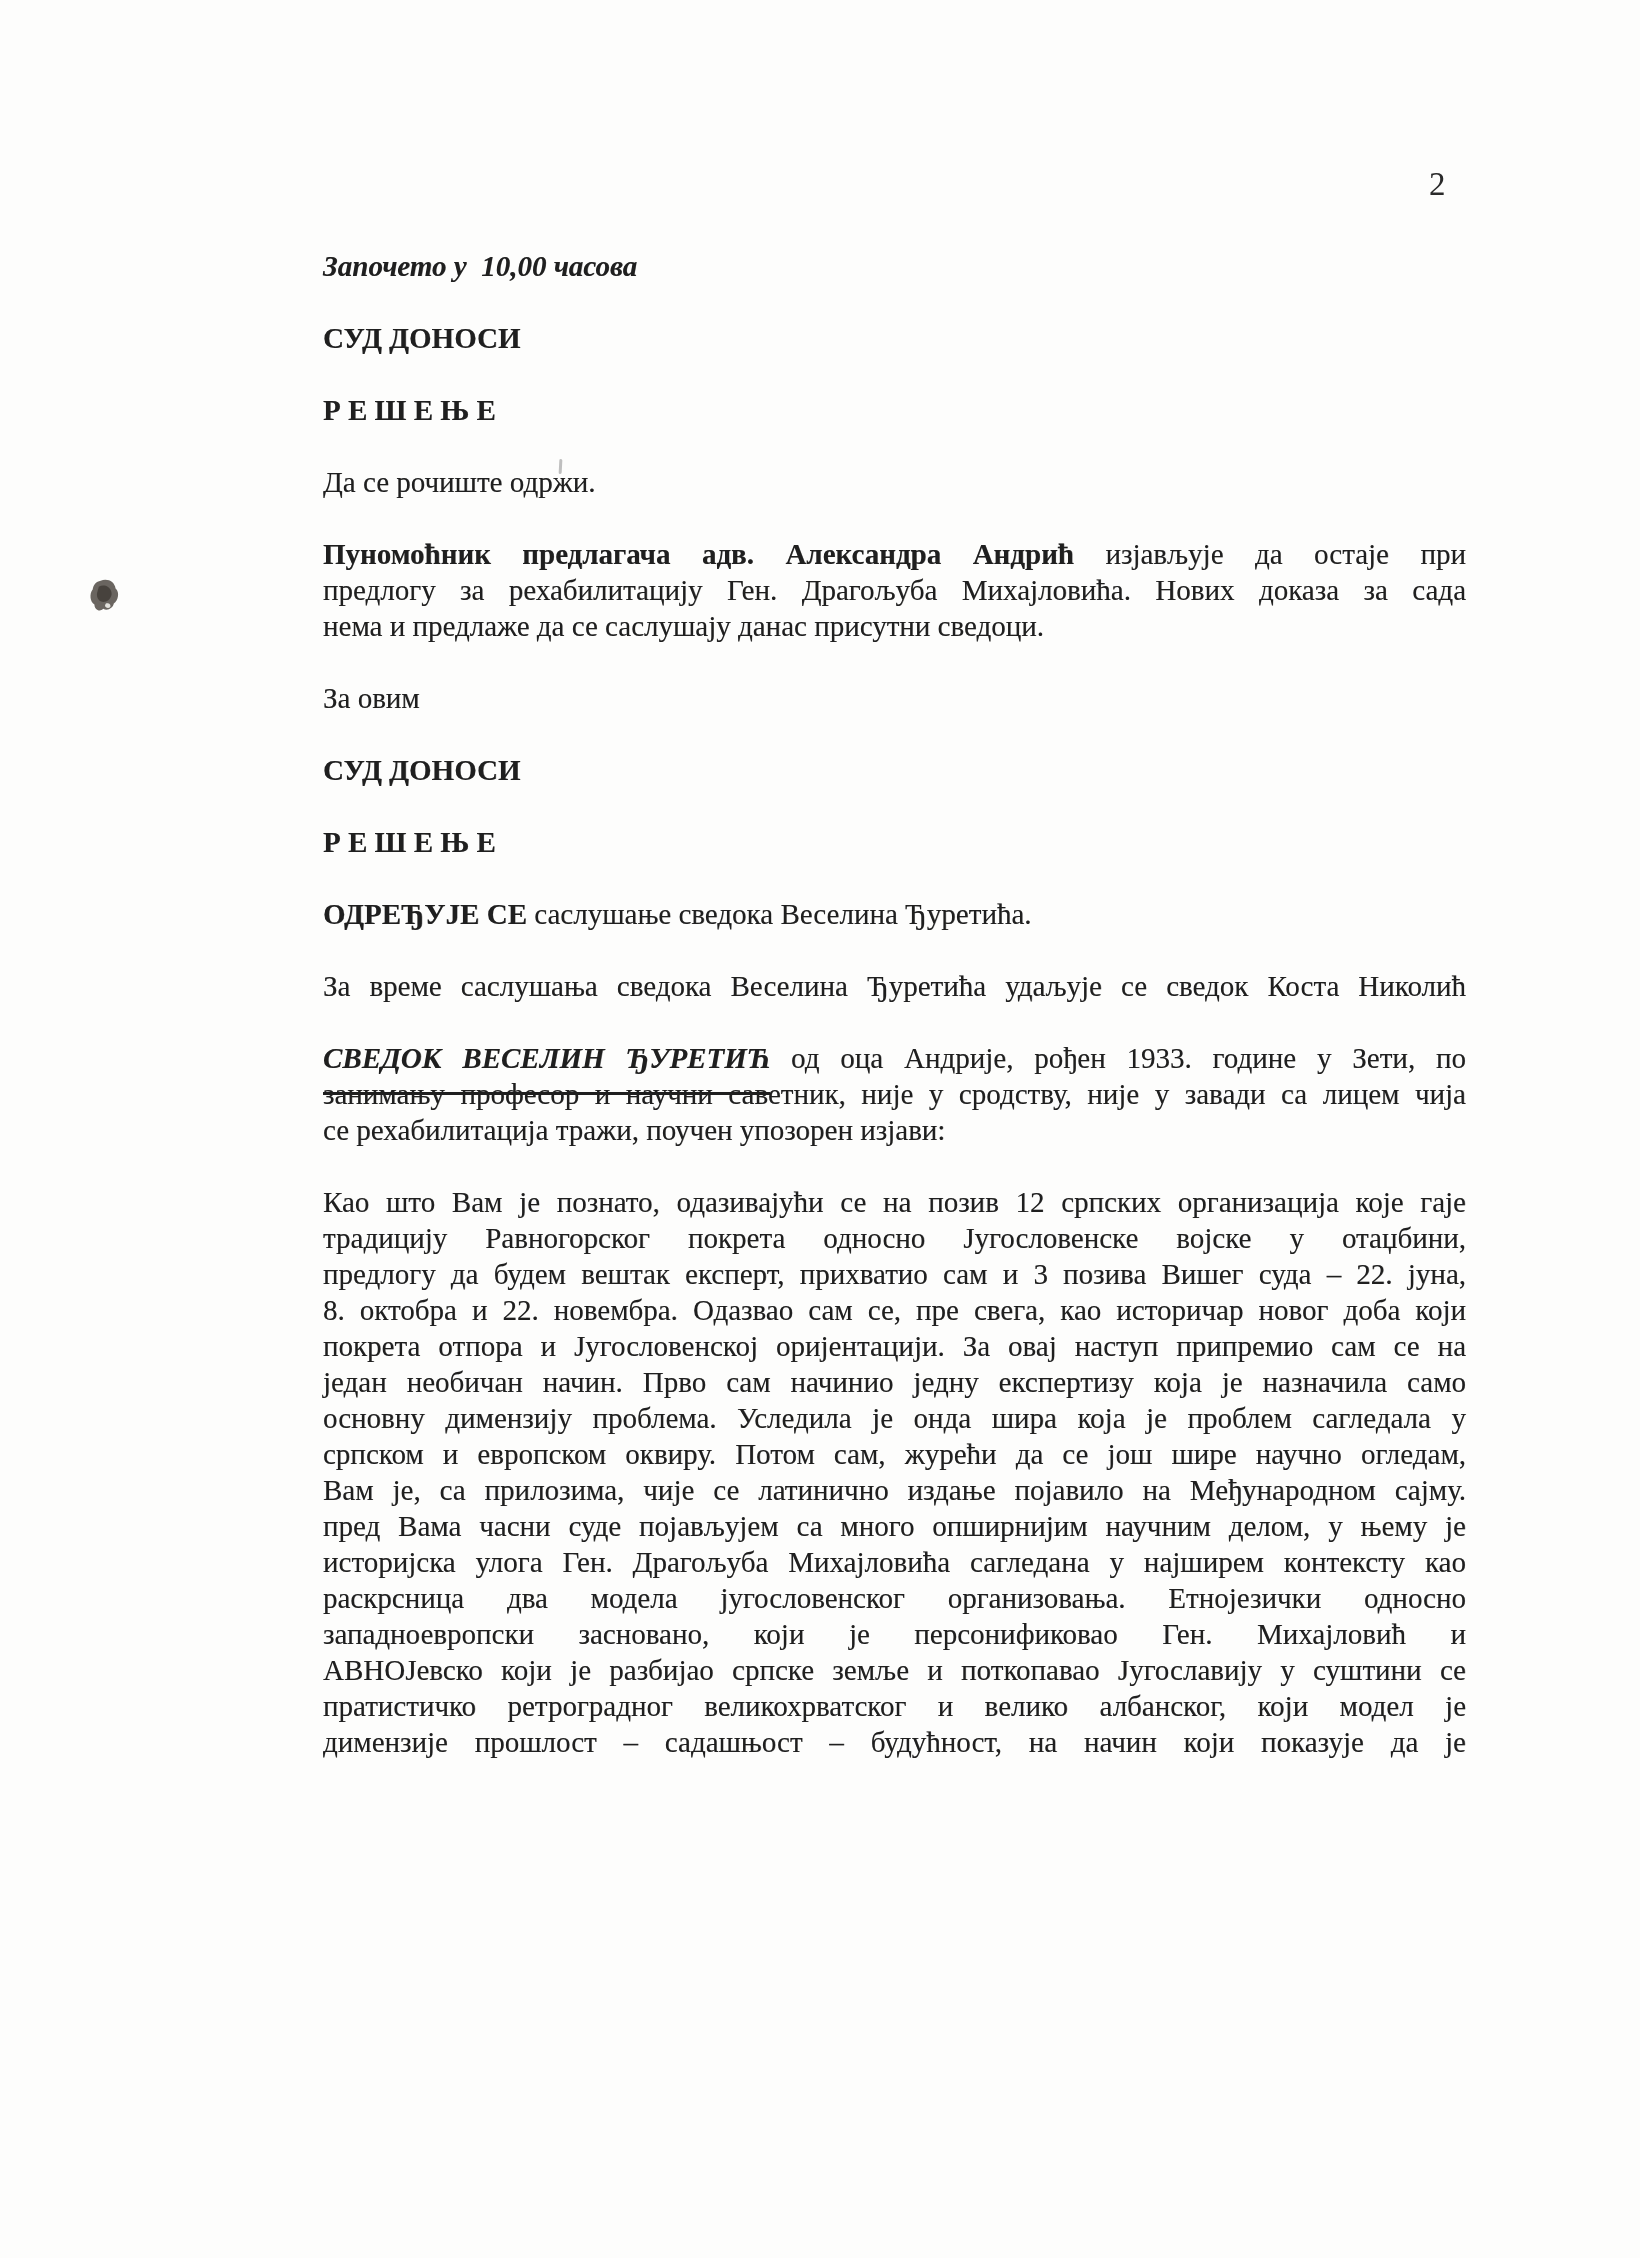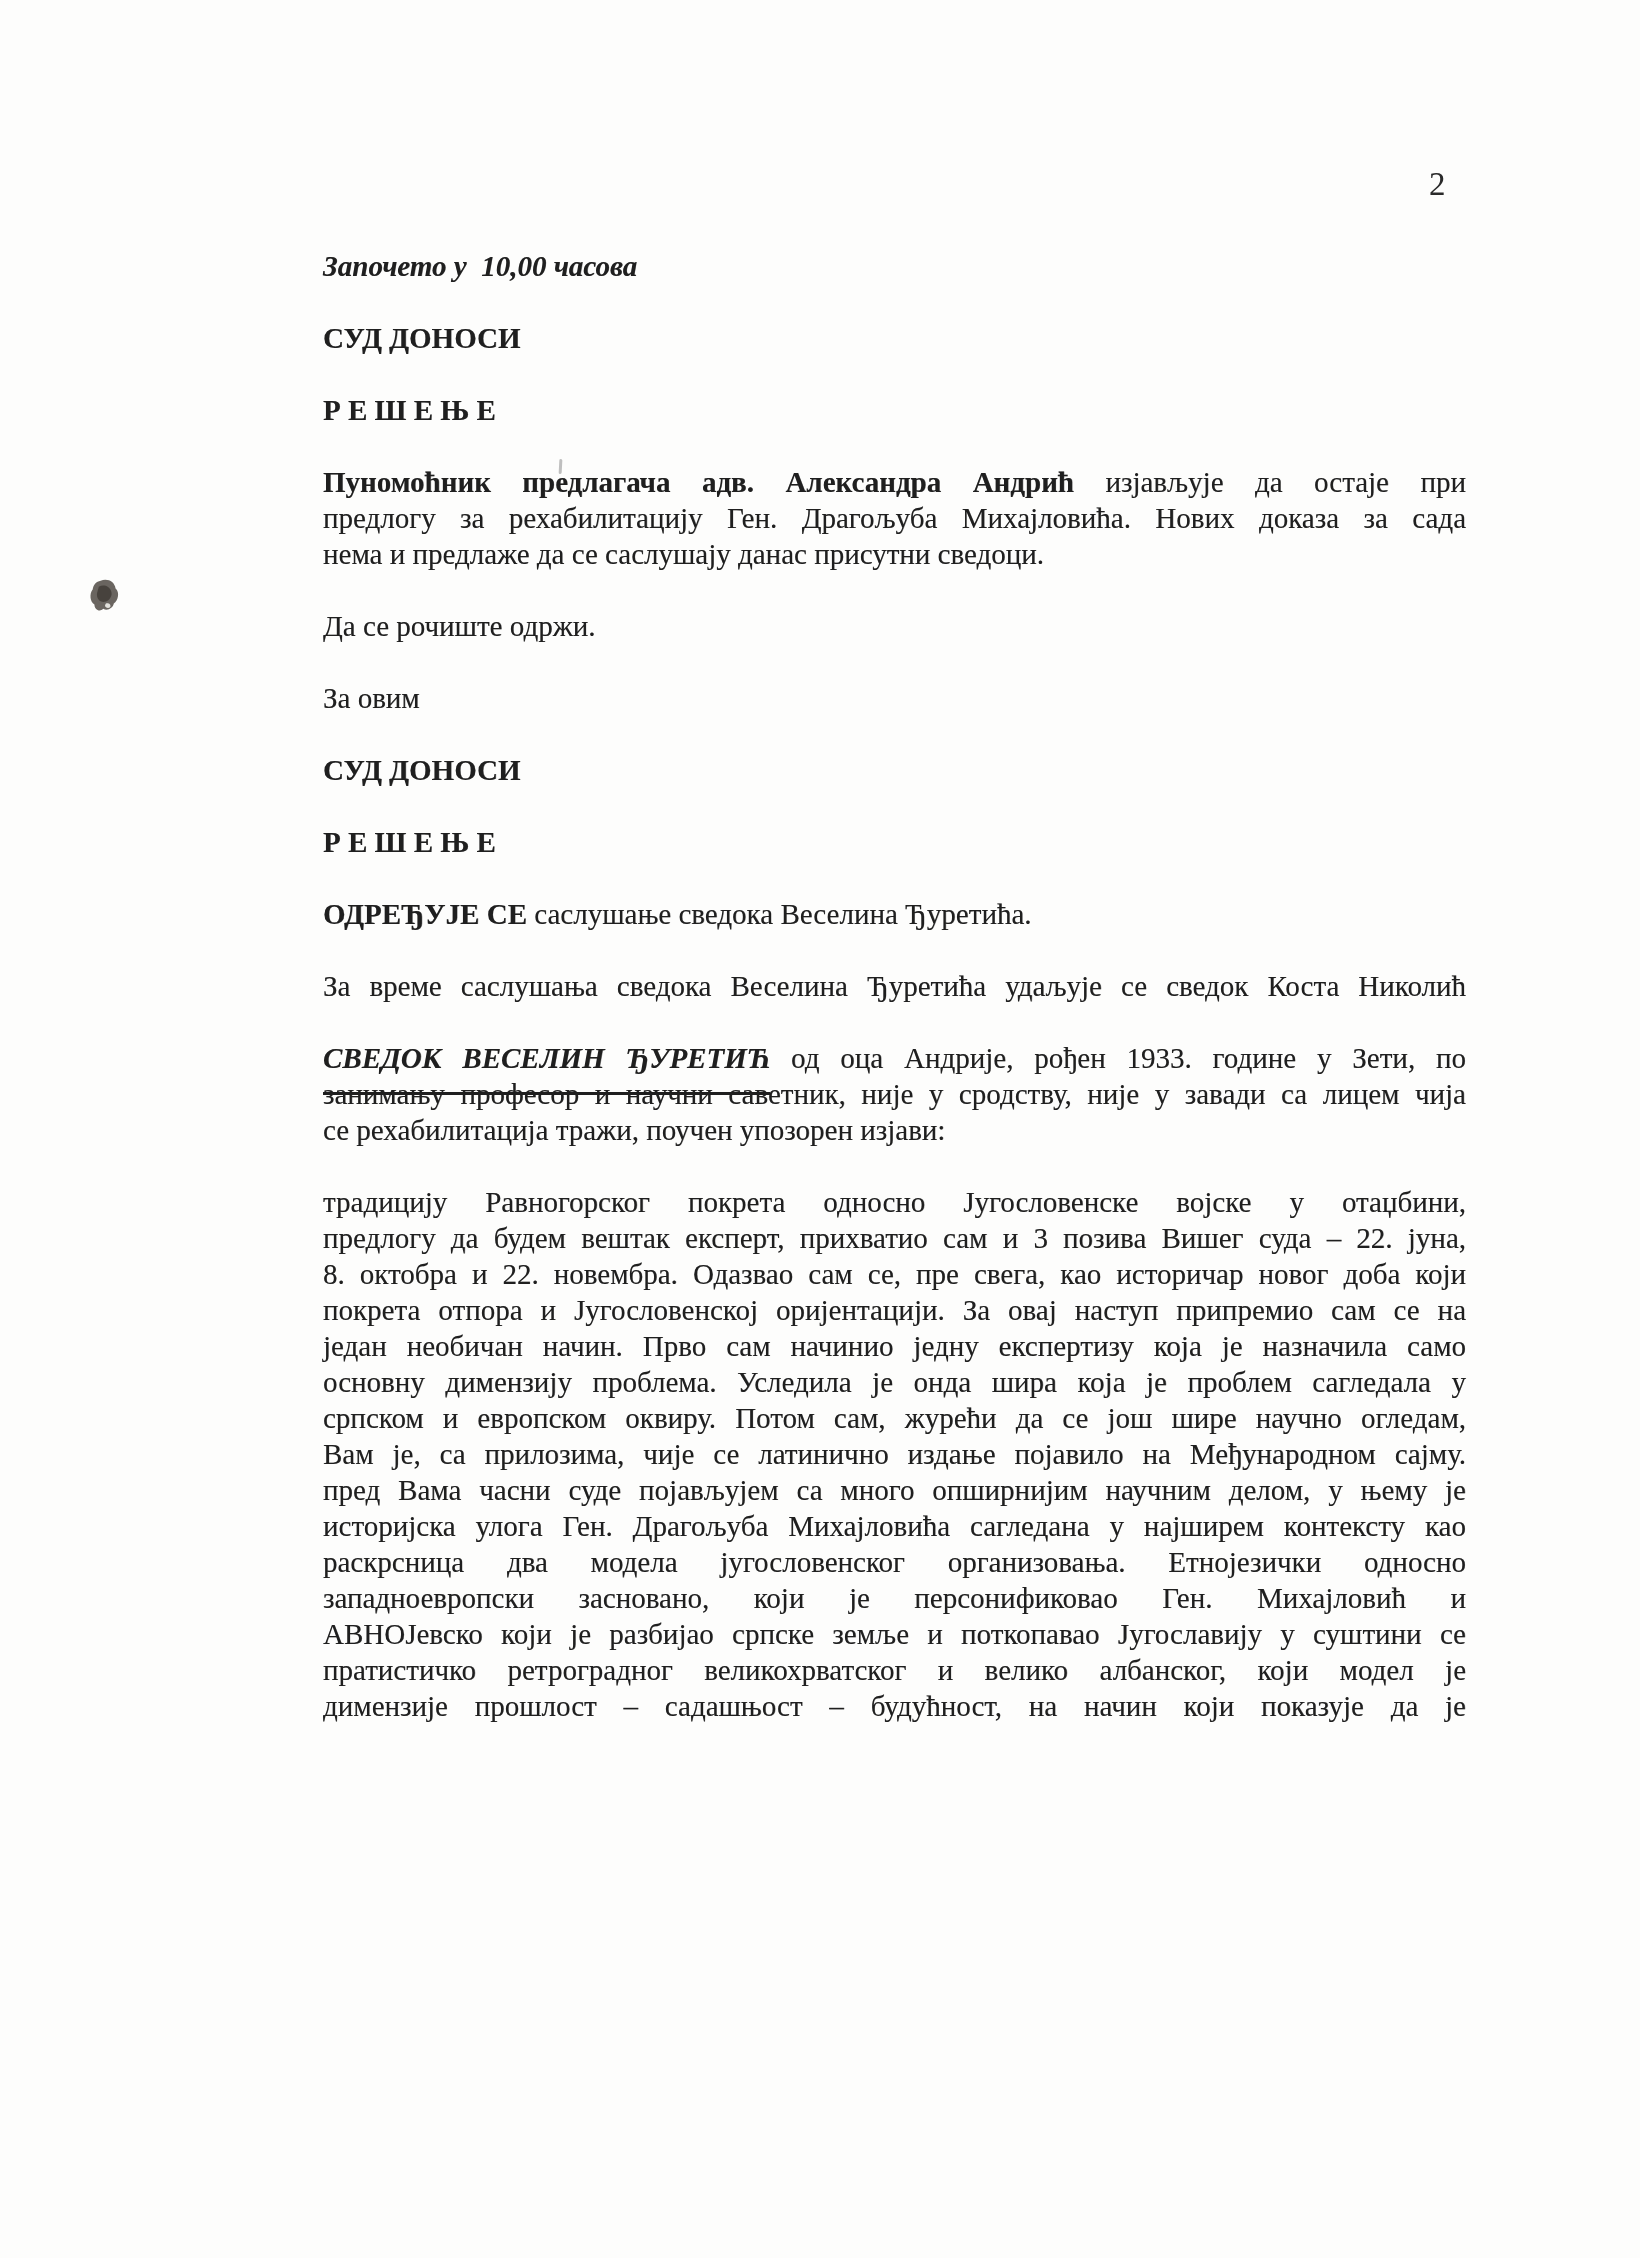--- a/index.html
+++ b/index.html
@@ -90,47 +90,48 @@
   <span class="speck-2"></span>
 
   <div class="content">
 
     <div class="block started">Започето у  10,00 часова</div>
 
     <div class="block heading">СУД ДОНОСИ</div>
 
     <div class="block heading">Р Е Ш Е Њ Е</div>
 
+    <div class="block">Да се рочиште одржи.</div>
+
     <div class="block">
         <div class="jline"><span class="b">Пуномоћник предлагача адв. Александра Андрић</span><span> изјављује да остаје при</span></div>
         <div class="jline"><span>предлогу за рехабилитацију Ген. Драгољуба Михајловића. Нових доказа за сада</span></div>
         <div class="jline last"><span>нема и предлаже да се саслушају данас присутни сведоци.</span></div>
       </div>
-
-    <div class="block">Да се рочиште одржи.</div>
 
     <div class="block">За овим</div>
 
     <div class="block heading">СУД ДОНОСИ</div>
 
     <div class="block heading">Р Е Ш Е Њ Е</div>
 
     <div class="block">
       <span class="b">ОДРЕЂУЈЕ СЕ</span><span> саслушање сведока Веселина Ђуретића.</span>
     </div>
 
     <div class="block jline">За време саслушања сведока Веселина Ђуретића удаљује се сведок Коста Николић</div>
 
     <div class="block">
         <div class="jline"><span class="wit">СВЕДОК ВЕСЕЛИН ЂУРЕТИЋ</span><span> од оца Андрије, рођен 1933. године у Зети, по</span></div>
         <div class="jline"><span>занимању професор и научни саветник, није у сродству, није у завади са лицем чија</span></div>
         <div class="jline last"><span>се рехабилитација тражи, поучен упозорен изјави:</span></div>
       </div>
 
     <div class="block">
+        <div class="jline"><span>Као што Вам је познато, одазивајући се на позив 12 српских организација које гаје</span></div>
         <div class="jline"><span>традицију Равногорског покрета односно Југословенске војске у отаџбини,</span></div>
         <div class="jline"><span>предлогу да будем вештак експерт, прихватио сам и 3 позива Вишег суда – 22. јуна,</span></div>
         <div class="jline"><span>8. октобра и 22. новембра. Одазвао сам се, пре свега, као историчар новог доба који</span></div>
         <div class="jline"><span>покрета отпора и Југословенској оријентацији. За овај наступ припремио сам се на</span></div>
         <div class="jline"><span>један необичан начин. Прво сам начинио једну експертизу која је назначила само</span></div>
         <div class="jline"><span>основну димензију проблема. Уследила је онда шира која је проблем сагледала у</span></div>
         <div class="jline"><span>српском и европском оквиру. Потом сам, журећи да се још шире научно огледам,</span></div>
         <div class="jline"><span>Вам је, са прилозима, чије се латинично издање појавило на Међународном сајму.</span></div>
         <div class="jline"><span>пред Вама часни суде појављујем са много опширнијим научним делом, у њему је</span></div>
         <div class="jline"><span>историјска улога Ген. Драгољуба Михајловића сагледана у најширем контексту као</span></div>

